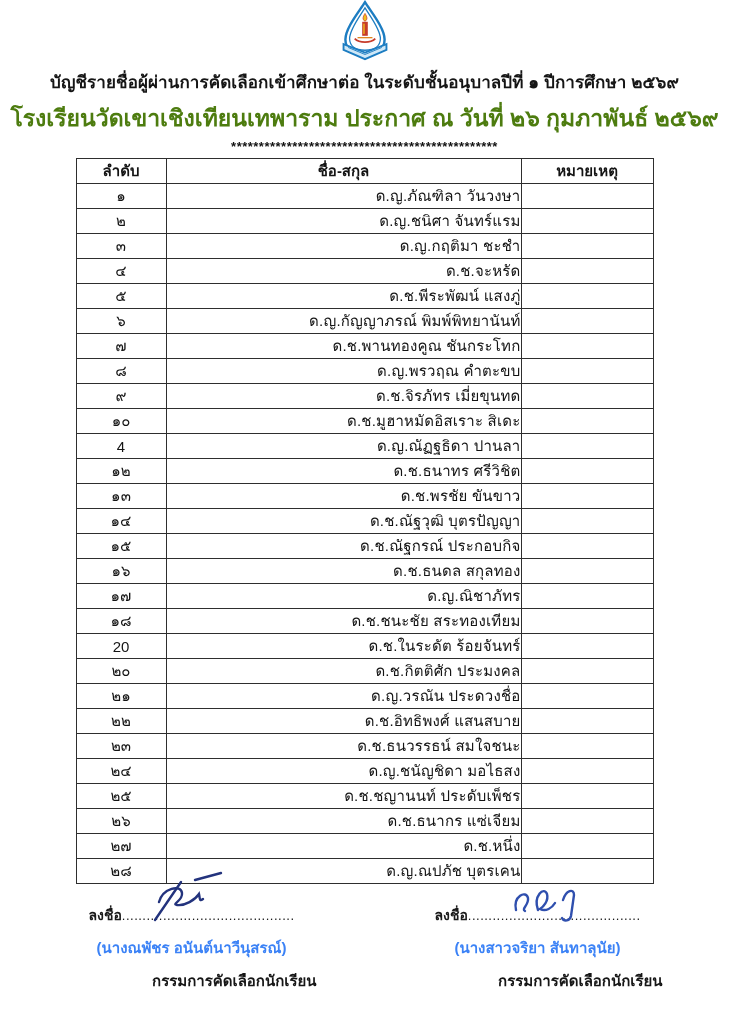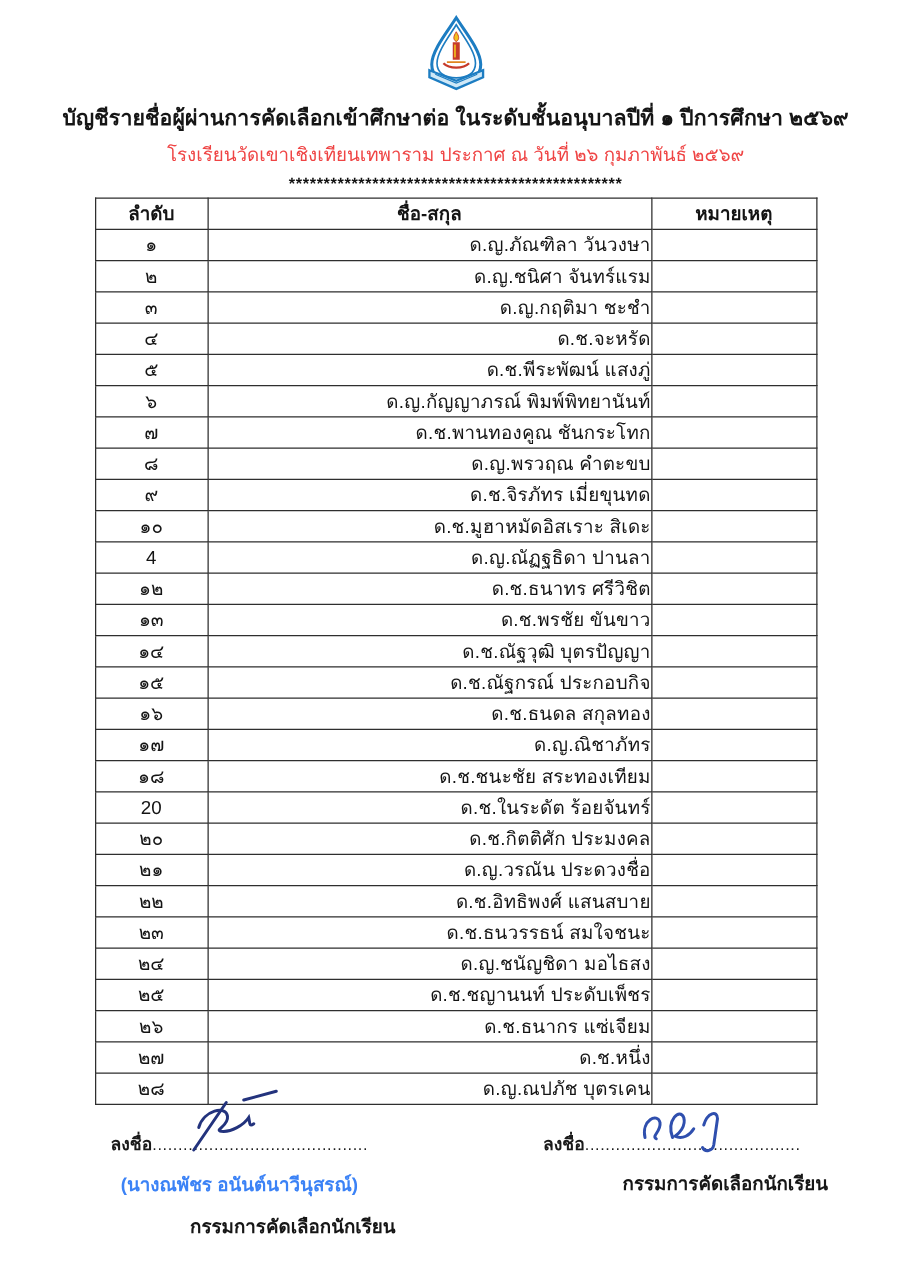--- a/index.html
+++ b/index.html
@@ -6,34 +6,34 @@
   .page {
     position: relative;
     width: 729px;
     height: 1024px;
     margin: 0 auto;
     background: #ffffff;
     font-family: "Liberation Sans", "DejaVu Sans", sans-serif;
     color: #1c1c1c;
     overflow: hidden;
   }
-  .header { text-align: center; padding-top: 12px; }
+  .header { text-align: center; padding-top: 0; }
   .logo-wrap { height: 64px; display: flex; justify-content: center; align-items: flex-start; }
   .title-line1 {
     margin-top: 4px;
     font-size: 17px;
     font-weight: bold;
     color: #151515;
     letter-spacing: .1px;
   }
   .title-line2 {
     margin-top: 5px;
-    font-size: 15px;
-    font-weight: normal;
-    color: #ef4444;
+    font-size: 23px;
+    font-weight: bold;
+    color: #4d7c0f;
   }
   .separator {
     margin-top: 3px;
     font-size: 13px;
     font-weight: bold;
     letter-spacing: .5px;
     color: #111;
   }
   table.roster {
     width: 577px;
@@ -288,17 +288,18 @@
       <svg class="sig-ink2" width="90" height="46" viewBox="0 0 90 46">
         <g fill="none" stroke="#2f4fae" stroke-width="2.4" stroke-linecap="round">
           <path d="M8 32 C5 18 18 12 20 20 C21 27 13 31 17 33"></path>
           <path d="M30 32 C25 18 36 8 39 16 C41 23 35 29 32 31 C38 34 44 30 47 25"></path>
           <path d="M55 22 C58 12 66 10 66 17 L63 38 C62 43 56 44 54 40"></path>
         </g>
       </svg>
       <div class="sig-line">
         <span class="sig-prefix">ลงชื่อ</span><span class="sig-dots">..........................................</span>
       </div>
+      <div class="sig-name">(นางสาวจริยา สันทาลุนัย)</div>
       <div class="sig-role">กรรมการคัดเลือกนักเรียน</div>
     </div>
 
   </div>
 </div>
 
 </body></html>

